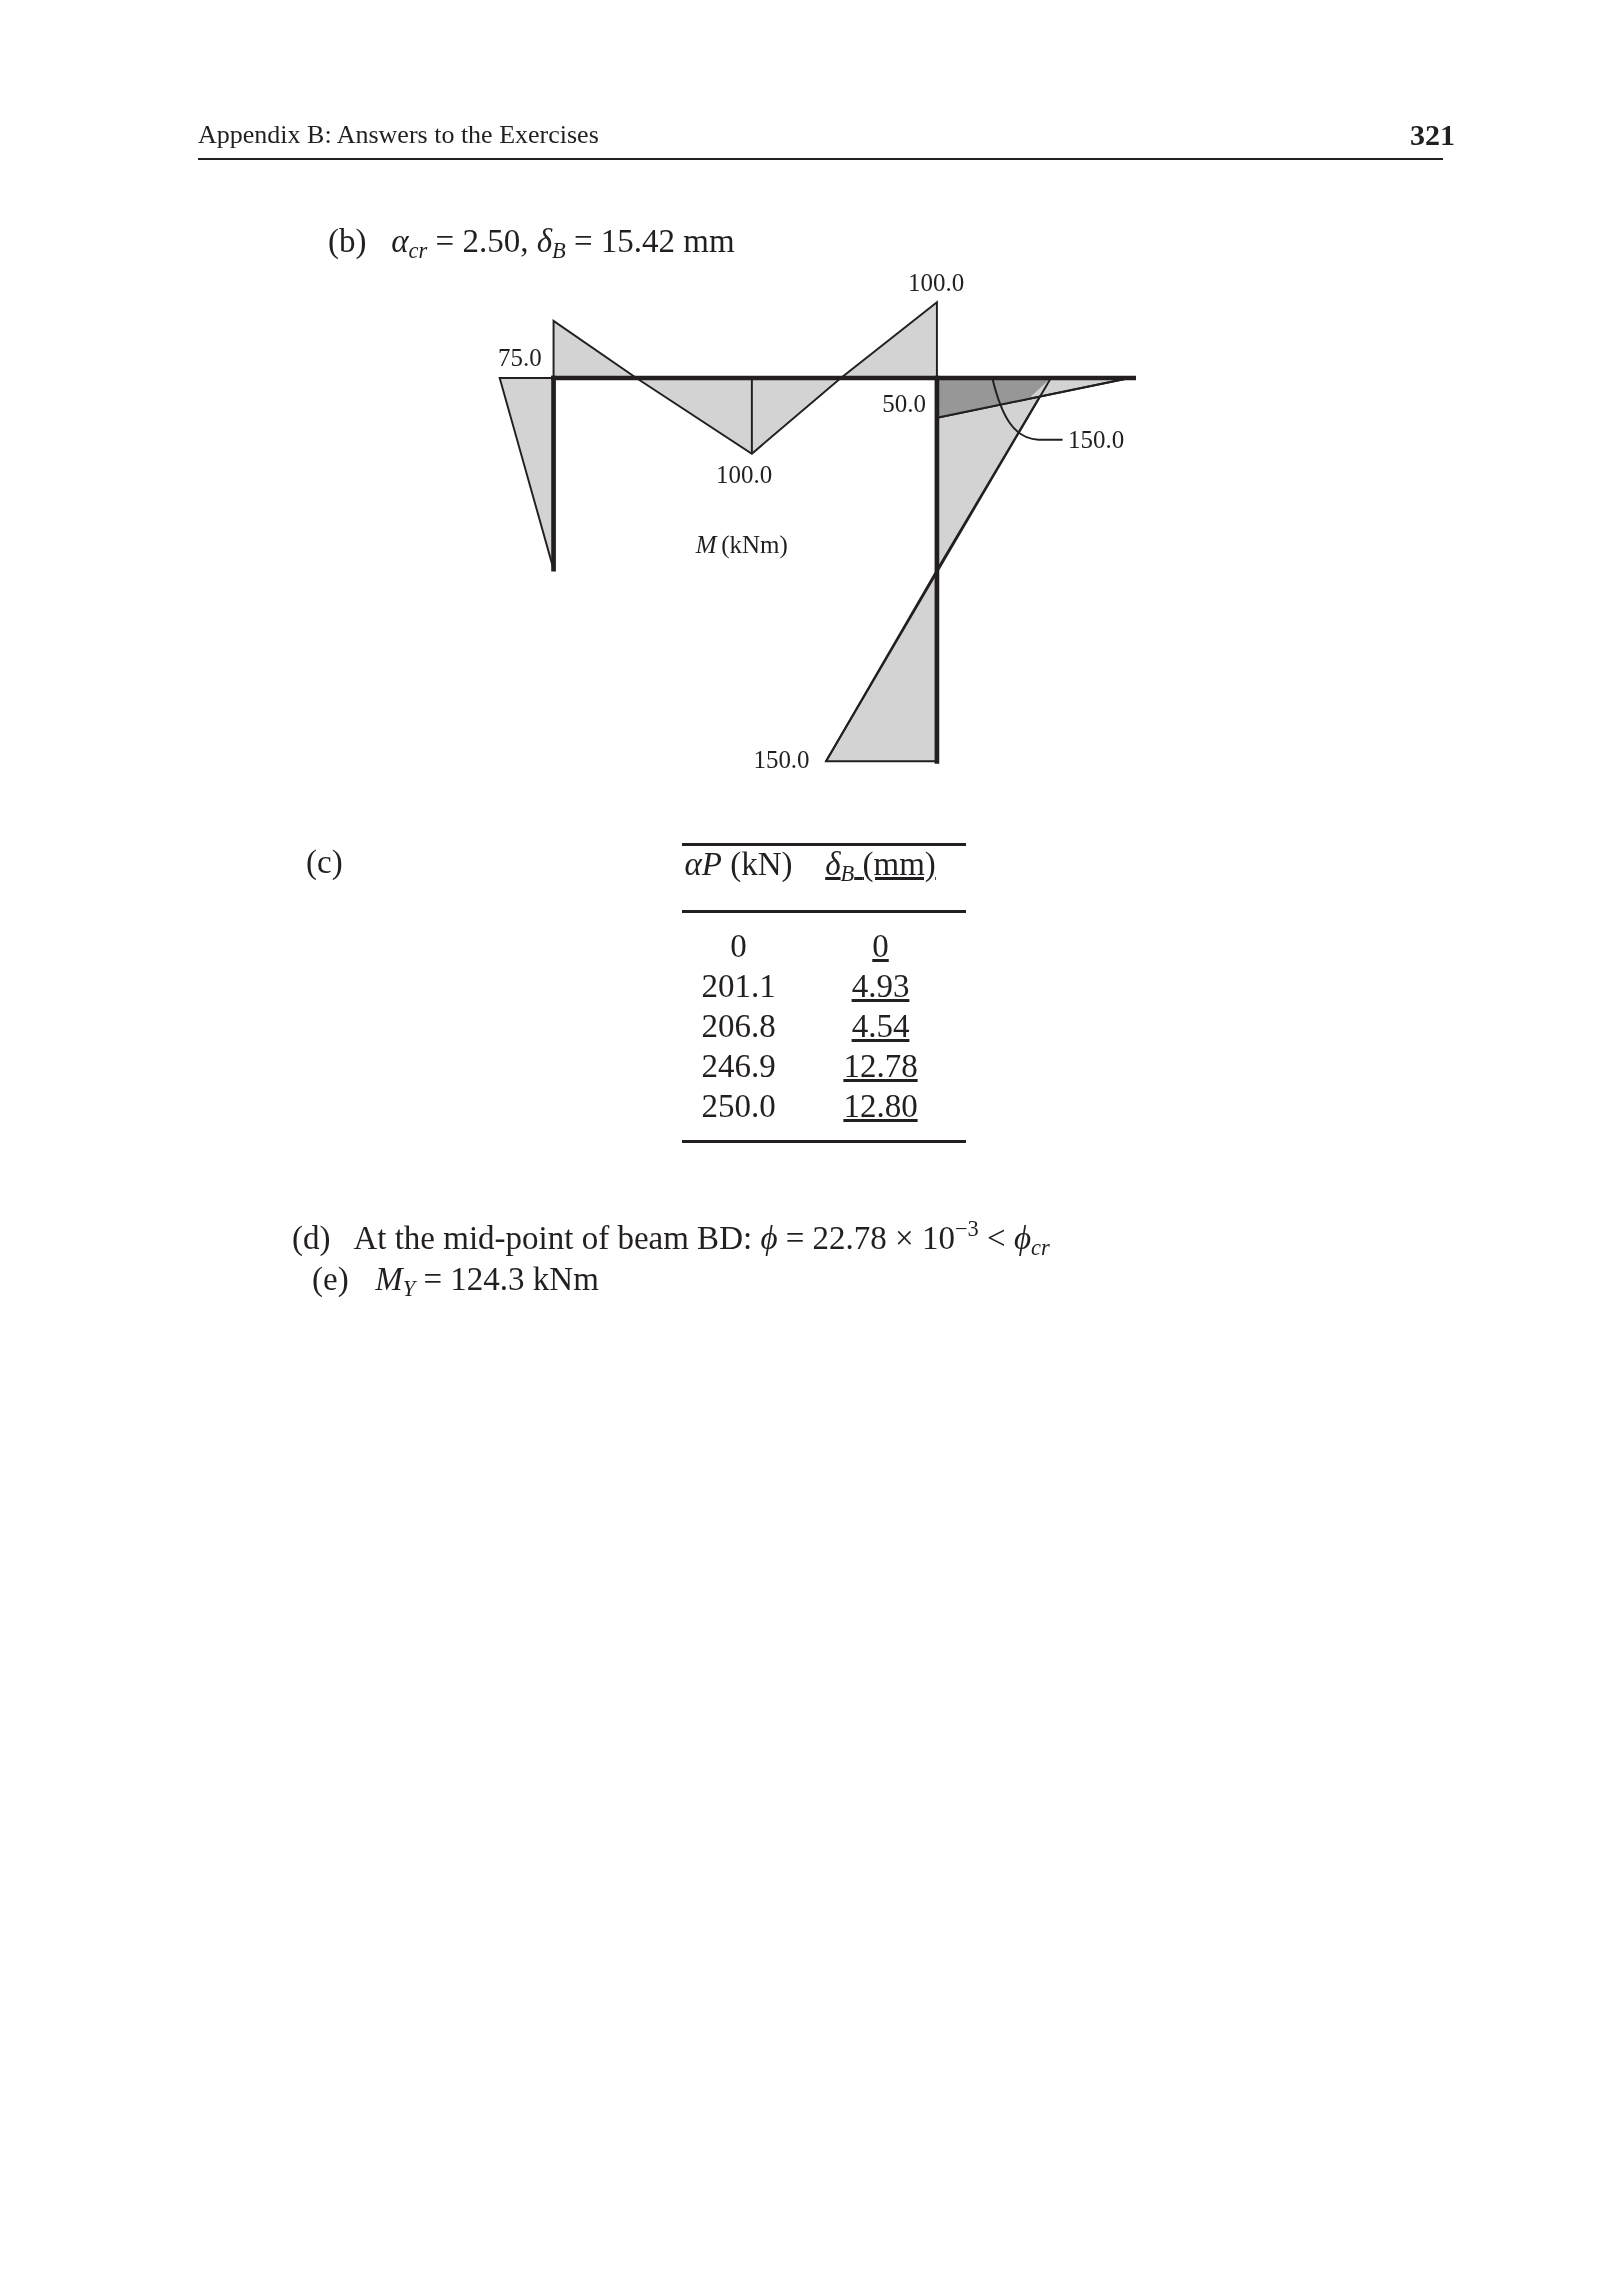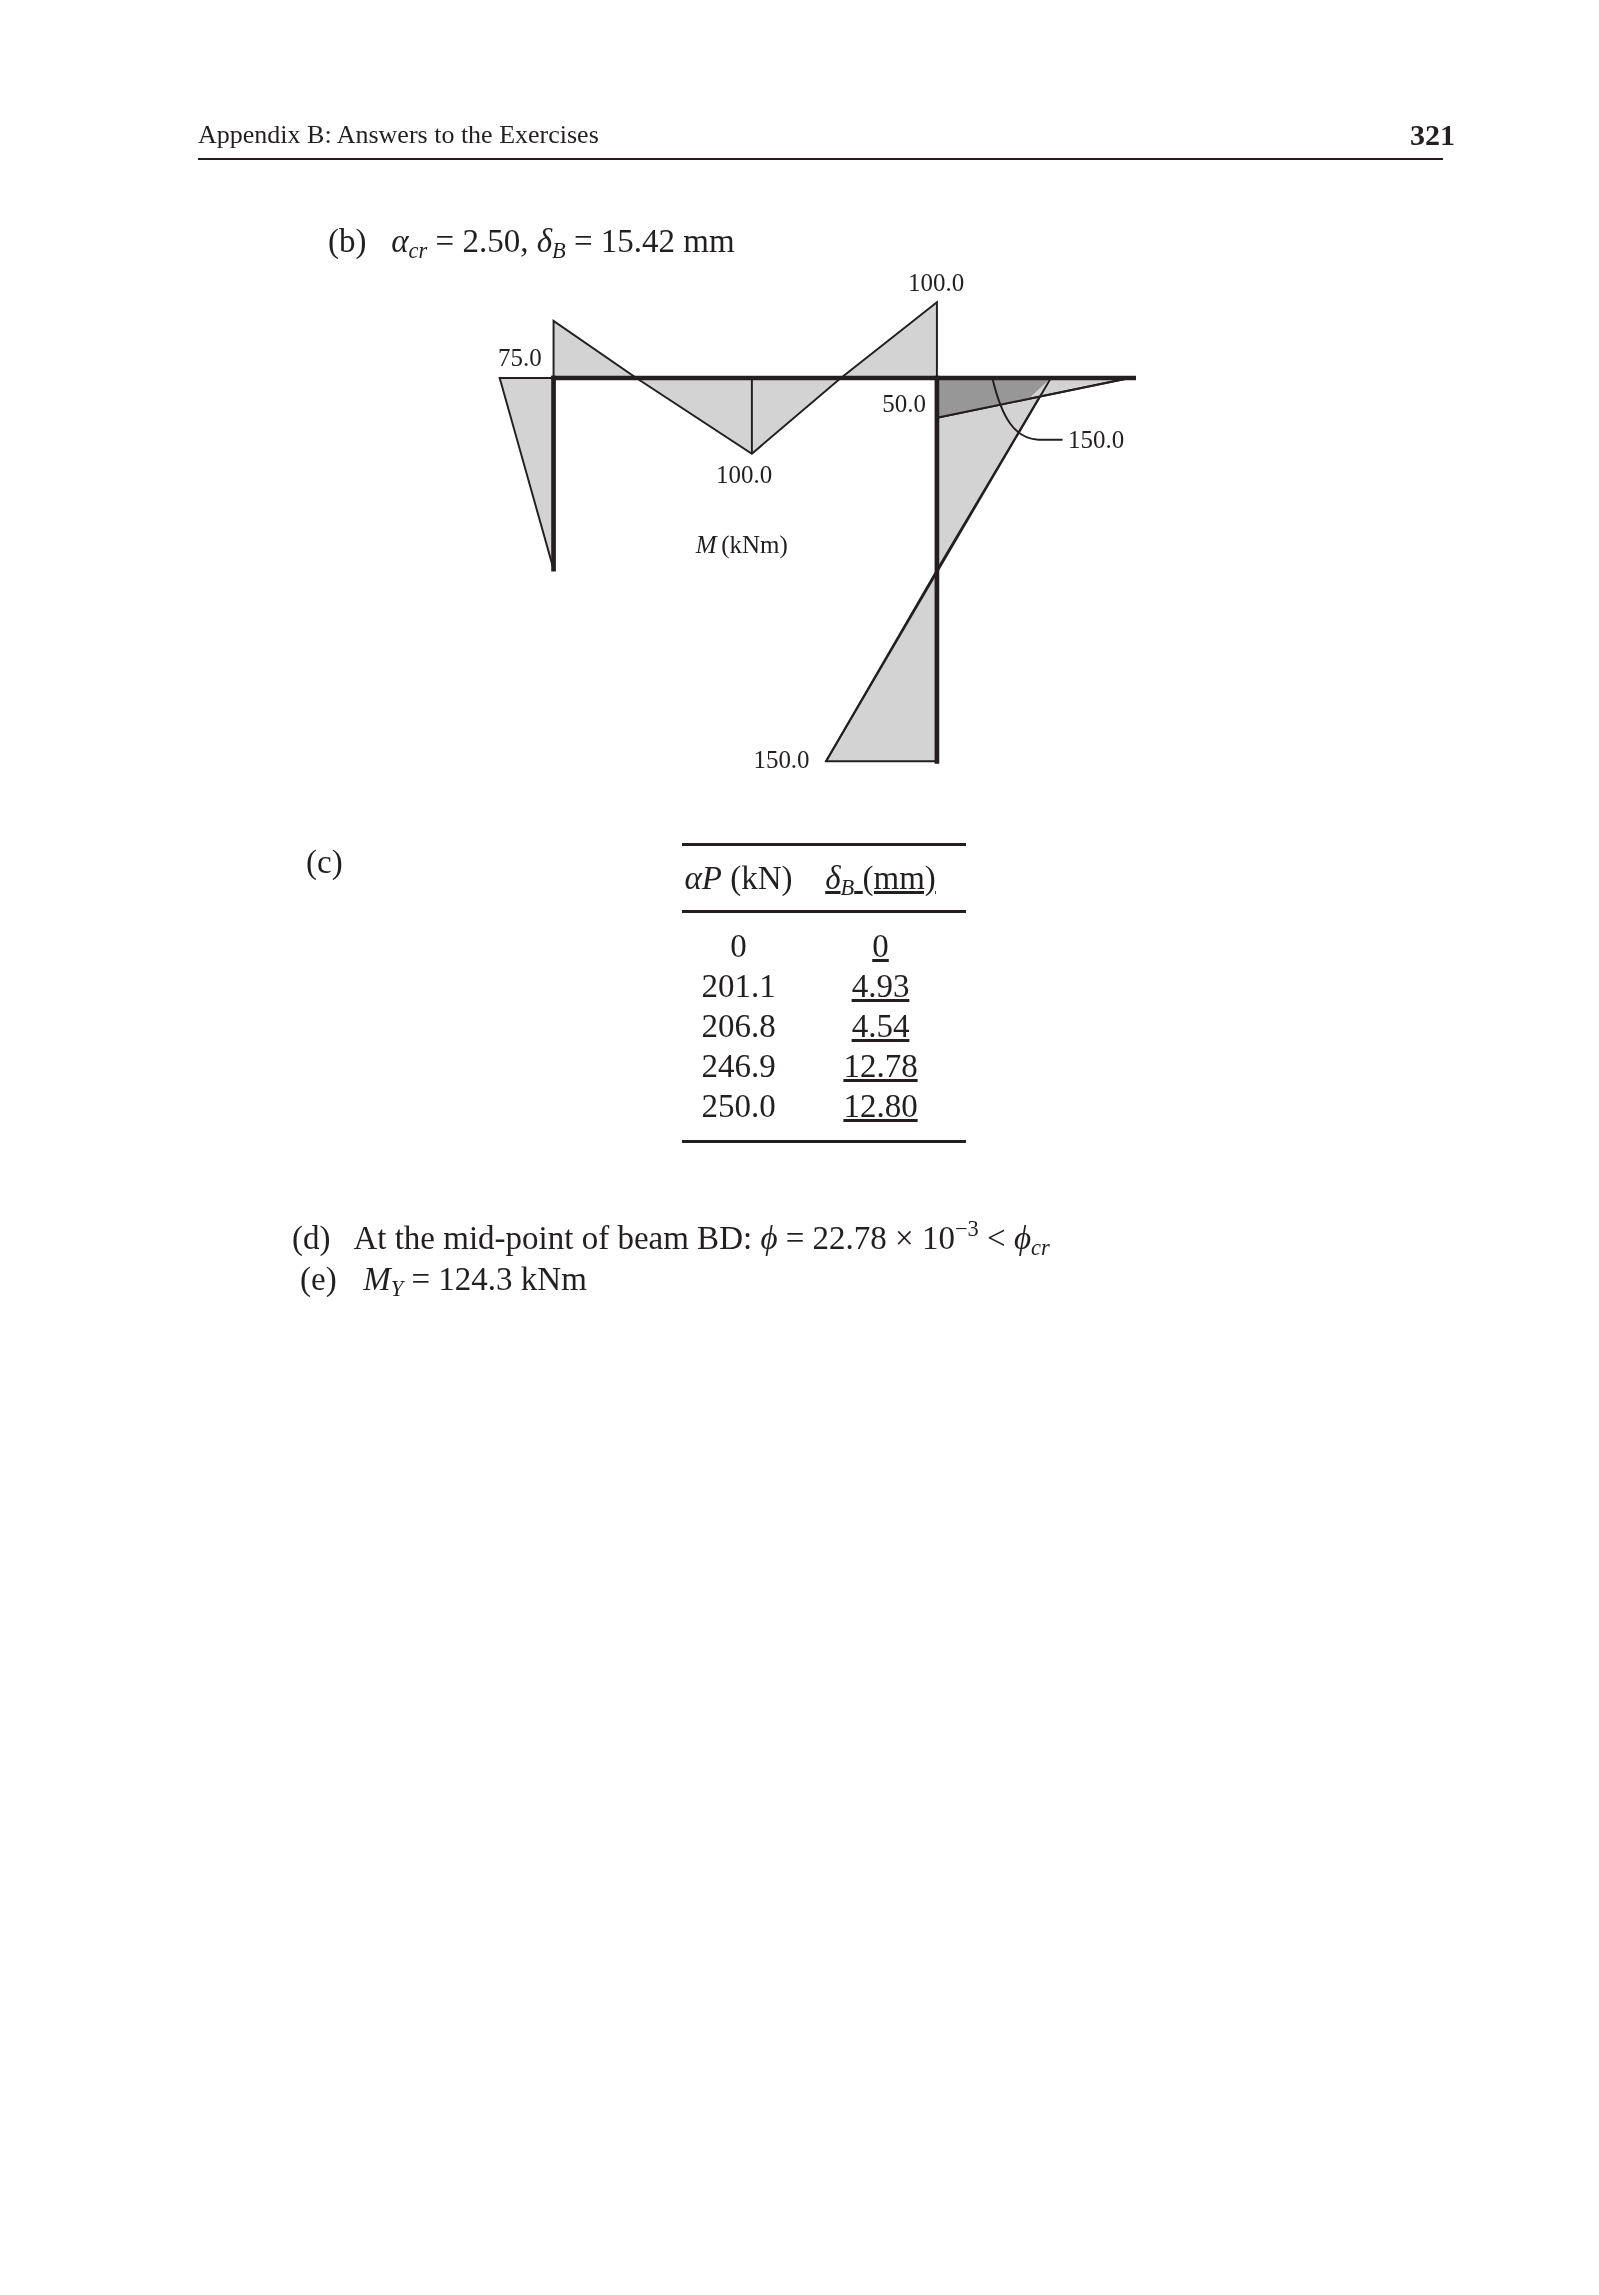--- a/index.html
+++ b/index.html
@@ -12,21 +12,21 @@
   .line { font-size: 33px; line-height: 41px; white-space: nowrap; }
   .lbl { display: inline-block; width: 55px; }
   .it { font-style: italic; }
   sub, sup { font-size: 0.68em; line-height: 0; }
   sub { vertical-align: -0.28em; }
   sup { vertical-align: 0.6em; }
   .diagram { left: 0; top: 0; width: 1599px; height: 859px; }
   .dtext { font-family: "Liberation Serif", serif; font-size: 32px; fill: #231f20; }
   .table { left: 682px; top: 843px; width: 284px; }
   .rule { height: 3.1px; background: #231f20; width: 284px; }
-  .thead { display: flex; height: 64px; align-items: center; font-size: 33px; }
+  .thead { display: flex; height: 64px; font-size: 33px; }
   .thead div, .trow div { text-align: center; }
   .c1 { width: 113px; }
   .c2 { width: 171px; text-decoration: underline; }
   .tbody { padding-top: 12.5px; padding-bottom: 14px; }
   .trow { display: flex; font-size: 33px; line-height: 40px; }
 </style>
 </head>
 <body>
 
 <div class="abs header-title">Appendix B: Answers to the Exercises</div>
@@ -119,18 +119,18 @@
 
 <div class="abs line" style="left:292px; top:1218px;">
   <span class="lbl">(d)</span>
   <span>At the mid-point of beam BD:</span>
   <span class="it">ϕ</span>
   <span>= 22.78 × 10</span><sup>−3</sup>
   <span>&lt;</span>
   <span class="it">ϕ</span><sub class="it">cr</sub>
 </div>
 
-<div class="abs line" style="left:300px; top:1259px;">
+<div class="abs line" style="left:312px; top:1259px;">
   <span class="lbl">(e)</span>
   <span class="it">M</span><sub class="it">Y</sub>
   <span>= 124.3 kNm</span>
 </div>
 
 
 </body></html>

